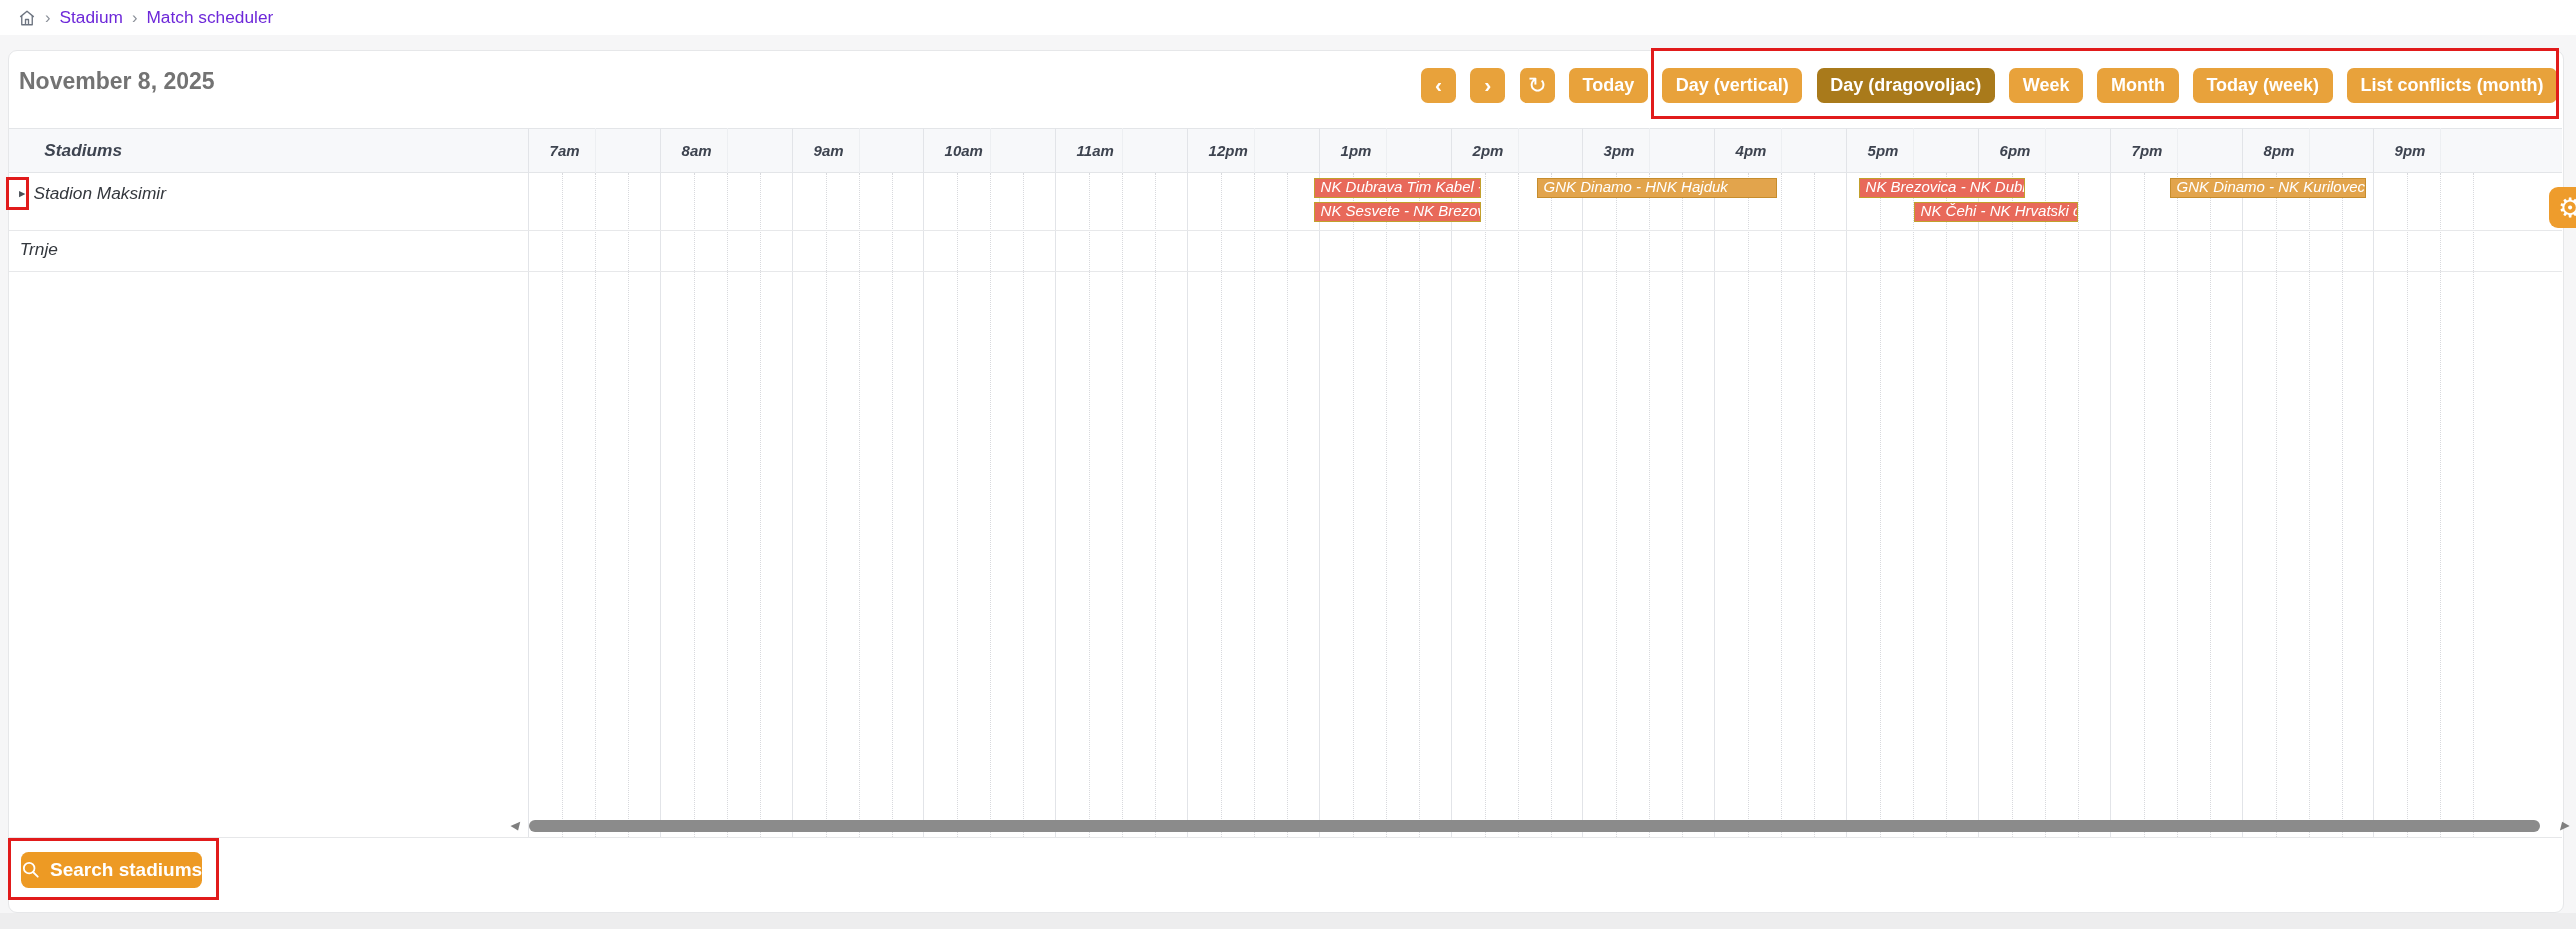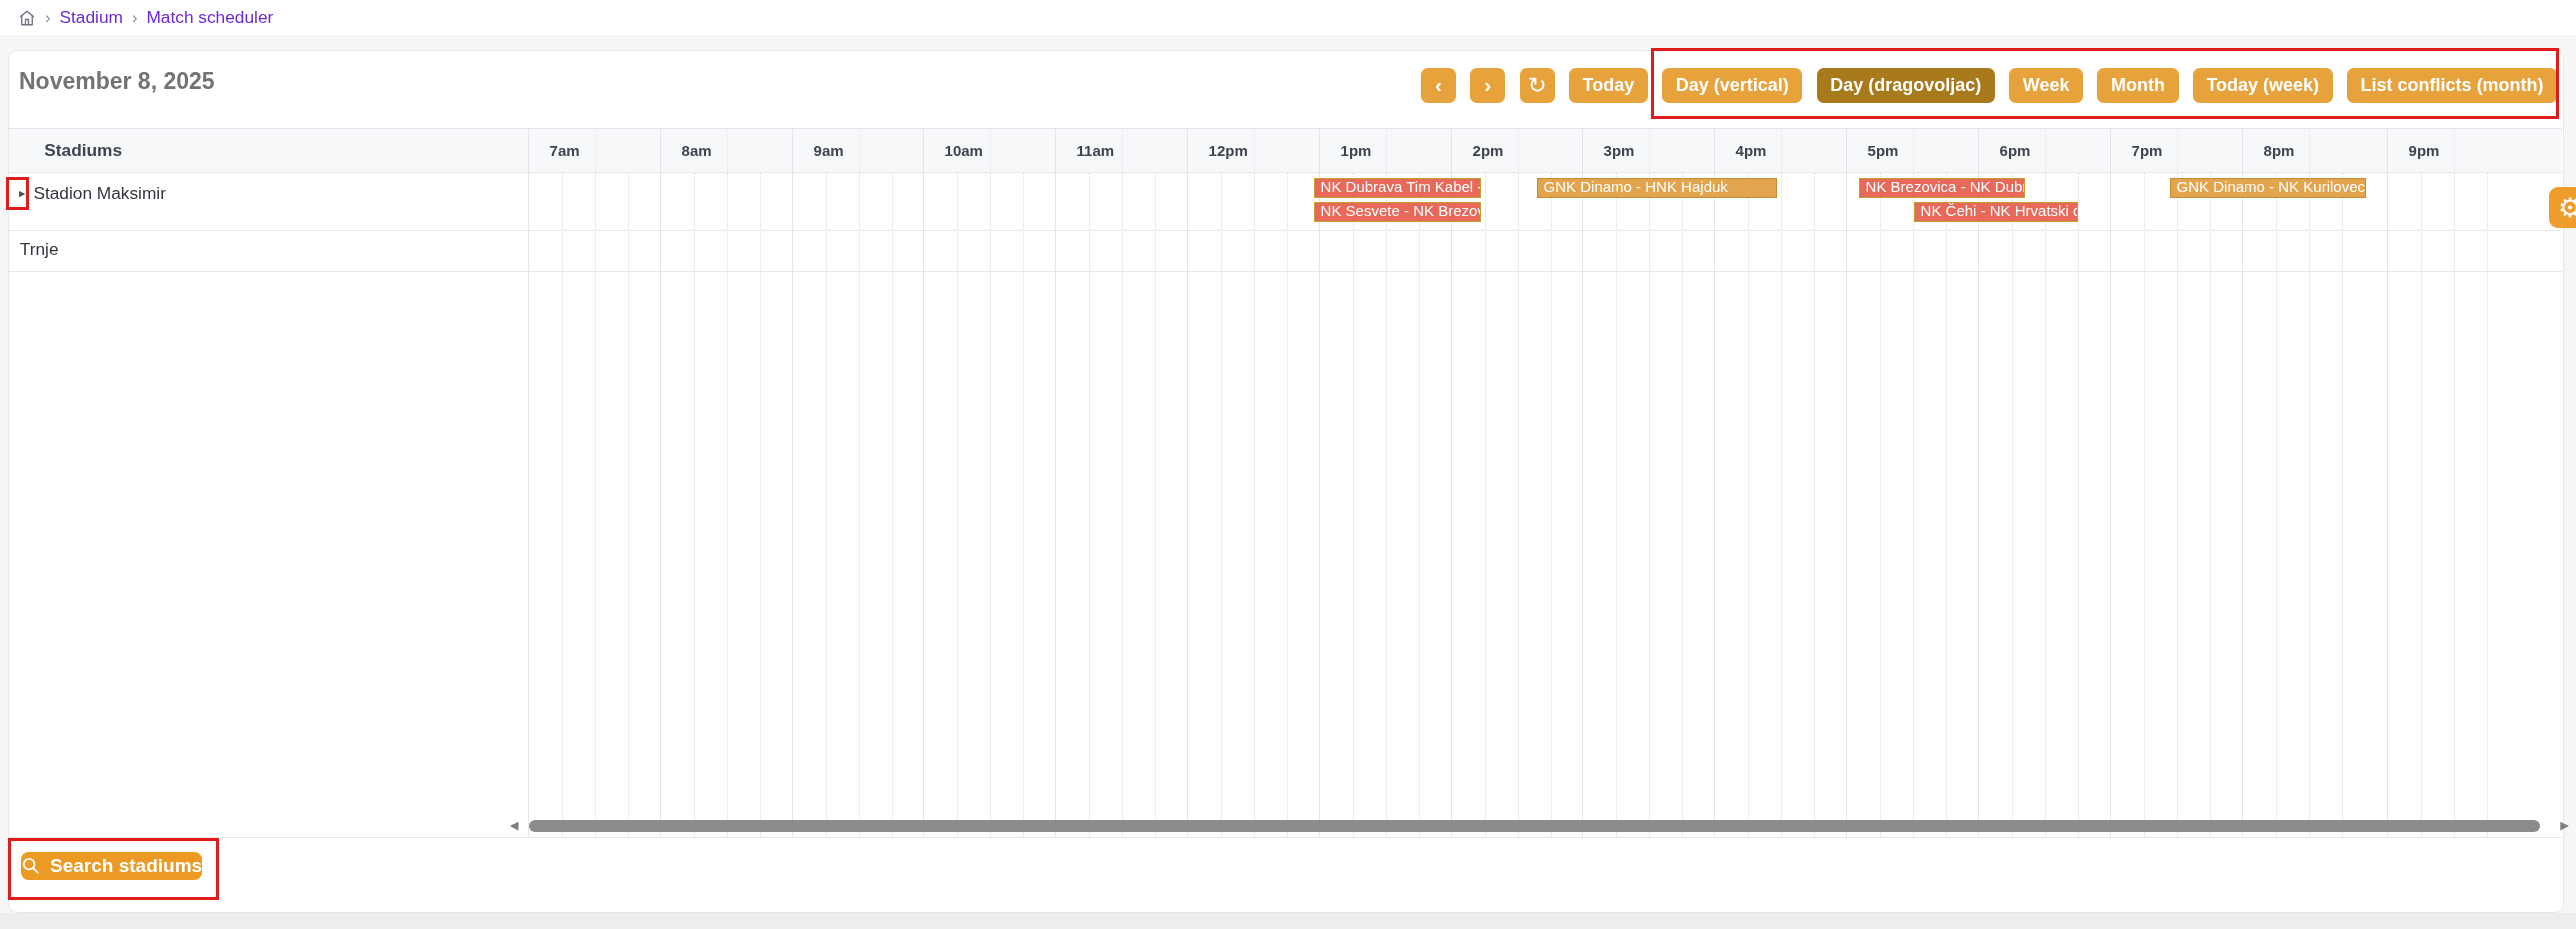--- a/index.html
+++ b/index.html
@@ -22,21 +22,21 @@
   .toolbar { position:absolute; top:16.6px; right:5.3px; display:flex; gap:14.3px; align-items:center; }
   .repeat-host { display:contents; }
   .nav-btn, .view-btn { border:none; cursor:pointer; background:#E8A23B; color:#ffffff; border-radius:6.8px;
     height:35px; display:flex; align-items:center; justify-content:center; }
   .nav-btn { width:35px; font-size:21px; font-weight:700; }
   .nav-btn.refresh { font-size:22.6px; font-weight:400; }
   .view-btn { padding:0 13.6px; font-size:18px; font-weight:700; white-space:nowrap; }
   .view-btn.active { background:#A97A1B; }
 
   
-  .grid { position:absolute; left:0.8px; top:77px; width:2553px; height:710px; border-bottom:0.8px solid #e6e7e9; }
+  .grid { position:absolute; left:0.8px; top:77px; width:2553px; height:710px; border-bottom:0.8px solid #e6e7e9;font-style:italic; }
   .grid-header { position:absolute; left:0; right:0; top:0; height:45px; background:#f7f8fa;
     border-top:0.8px solid #e3e5e8; border-bottom:0.8px solid #e3e5e8; }
   .stadiums-label { position:absolute; left:35px; top:0; height:45px; display:flex; align-items:center;
     font-size:17.3px; font-weight:700; color:#3e4450; }
   .res-border { position:absolute; left:519px; top:0; bottom:0; width:0; border-left:0.8px solid #e2e4e8; }
   .hour-col { position:absolute; top:0; bottom:0; width:132px; border-left:0.8px solid #e2e4e8; }
   .hour-label { position:absolute; left:20.3px; top:0; height:45px; display:flex; align-items:center;
     font-size:15px; font-weight:700; color:#3e4450; }
   .hline { position:absolute; top:45px; bottom:0; width:0; border-left:0.8px dotted #d8d9dd; }
   .hline.q1{ left:33px; } .hline.q2{ left:66px; } .hline.q3{ left:99px; }
@@ -57,21 +57,21 @@
 
   
   .scrollbar { position:absolute; left:498px; top:691px; width:2064px; height:13.6px; }
   .sb-arrow { position:absolute; top:0; height:13.6px; width:13.6px; color:#7f7f7f; font-size:11.3px;
     display:flex; align-items:center; justify-content:center; cursor:pointer; }
   .sb-arrow.left { left:0; } .sb-arrow.right { right:0; }
   .sb-thumb { position:absolute; left:22px; width:2011px; top:0.8px; height:12px; background:#8b8b8b;
     border-radius:6px; cursor:pointer; }
 
   
-  .search-btn { position:absolute; left:12.8px; top:801px; width:181px; height:28px; background:#ED9A24;
+  .search-btn { position:absolute; left:12.8px; top:801px; width:181px; height:36px; background:#ED9A24;
     border:none; border-radius:7.5px; color:#ffffff; font-size:19px; font-weight:700; cursor:pointer;
     display:flex; align-items:center; justify-content:center; gap:9px; font-family:"Liberation Sans",sans-serif; }
 
   
   .gear-btn { position:absolute; left:2549px; top:187px; width:45px; height:41px; background:#EE9C2C;
     border:none; border-radius:9px; color:#ffffff; font-size:27px; cursor:pointer;
     display:flex; align-items:center; justify-content:flex-start; padding-left:9px; }
 
   
   .anno { position:absolute; border:3.8px solid #E11B1B; background:transparent; pointer-events:none; }
@@ -238,21 +238,21 @@
           </div>
         
           <div class="hour-col" style="left: 2233px;">
             <div class="hhalf"></div>
             <div class="hline q1"></div>
             <div class="hline q2"></div>
             <div class="hline q3"></div>
             <div class="hour-label">8pm</div>
           </div>
         
-          <div class="hour-col" style="left: 2364px; margin-left: 14px;">
+          <div class="hour-col" style="left: 2364px;">
             <div class="hhalf"></div>
             <div class="hline q1"></div>
             <div class="hline q2"></div>
             <div class="hline q3"></div>
             <div class="hour-label">9pm</div>
           </div>
         </span>
 
       <div class="res-border"></div>
       <div class="row-sep r1"></div>

